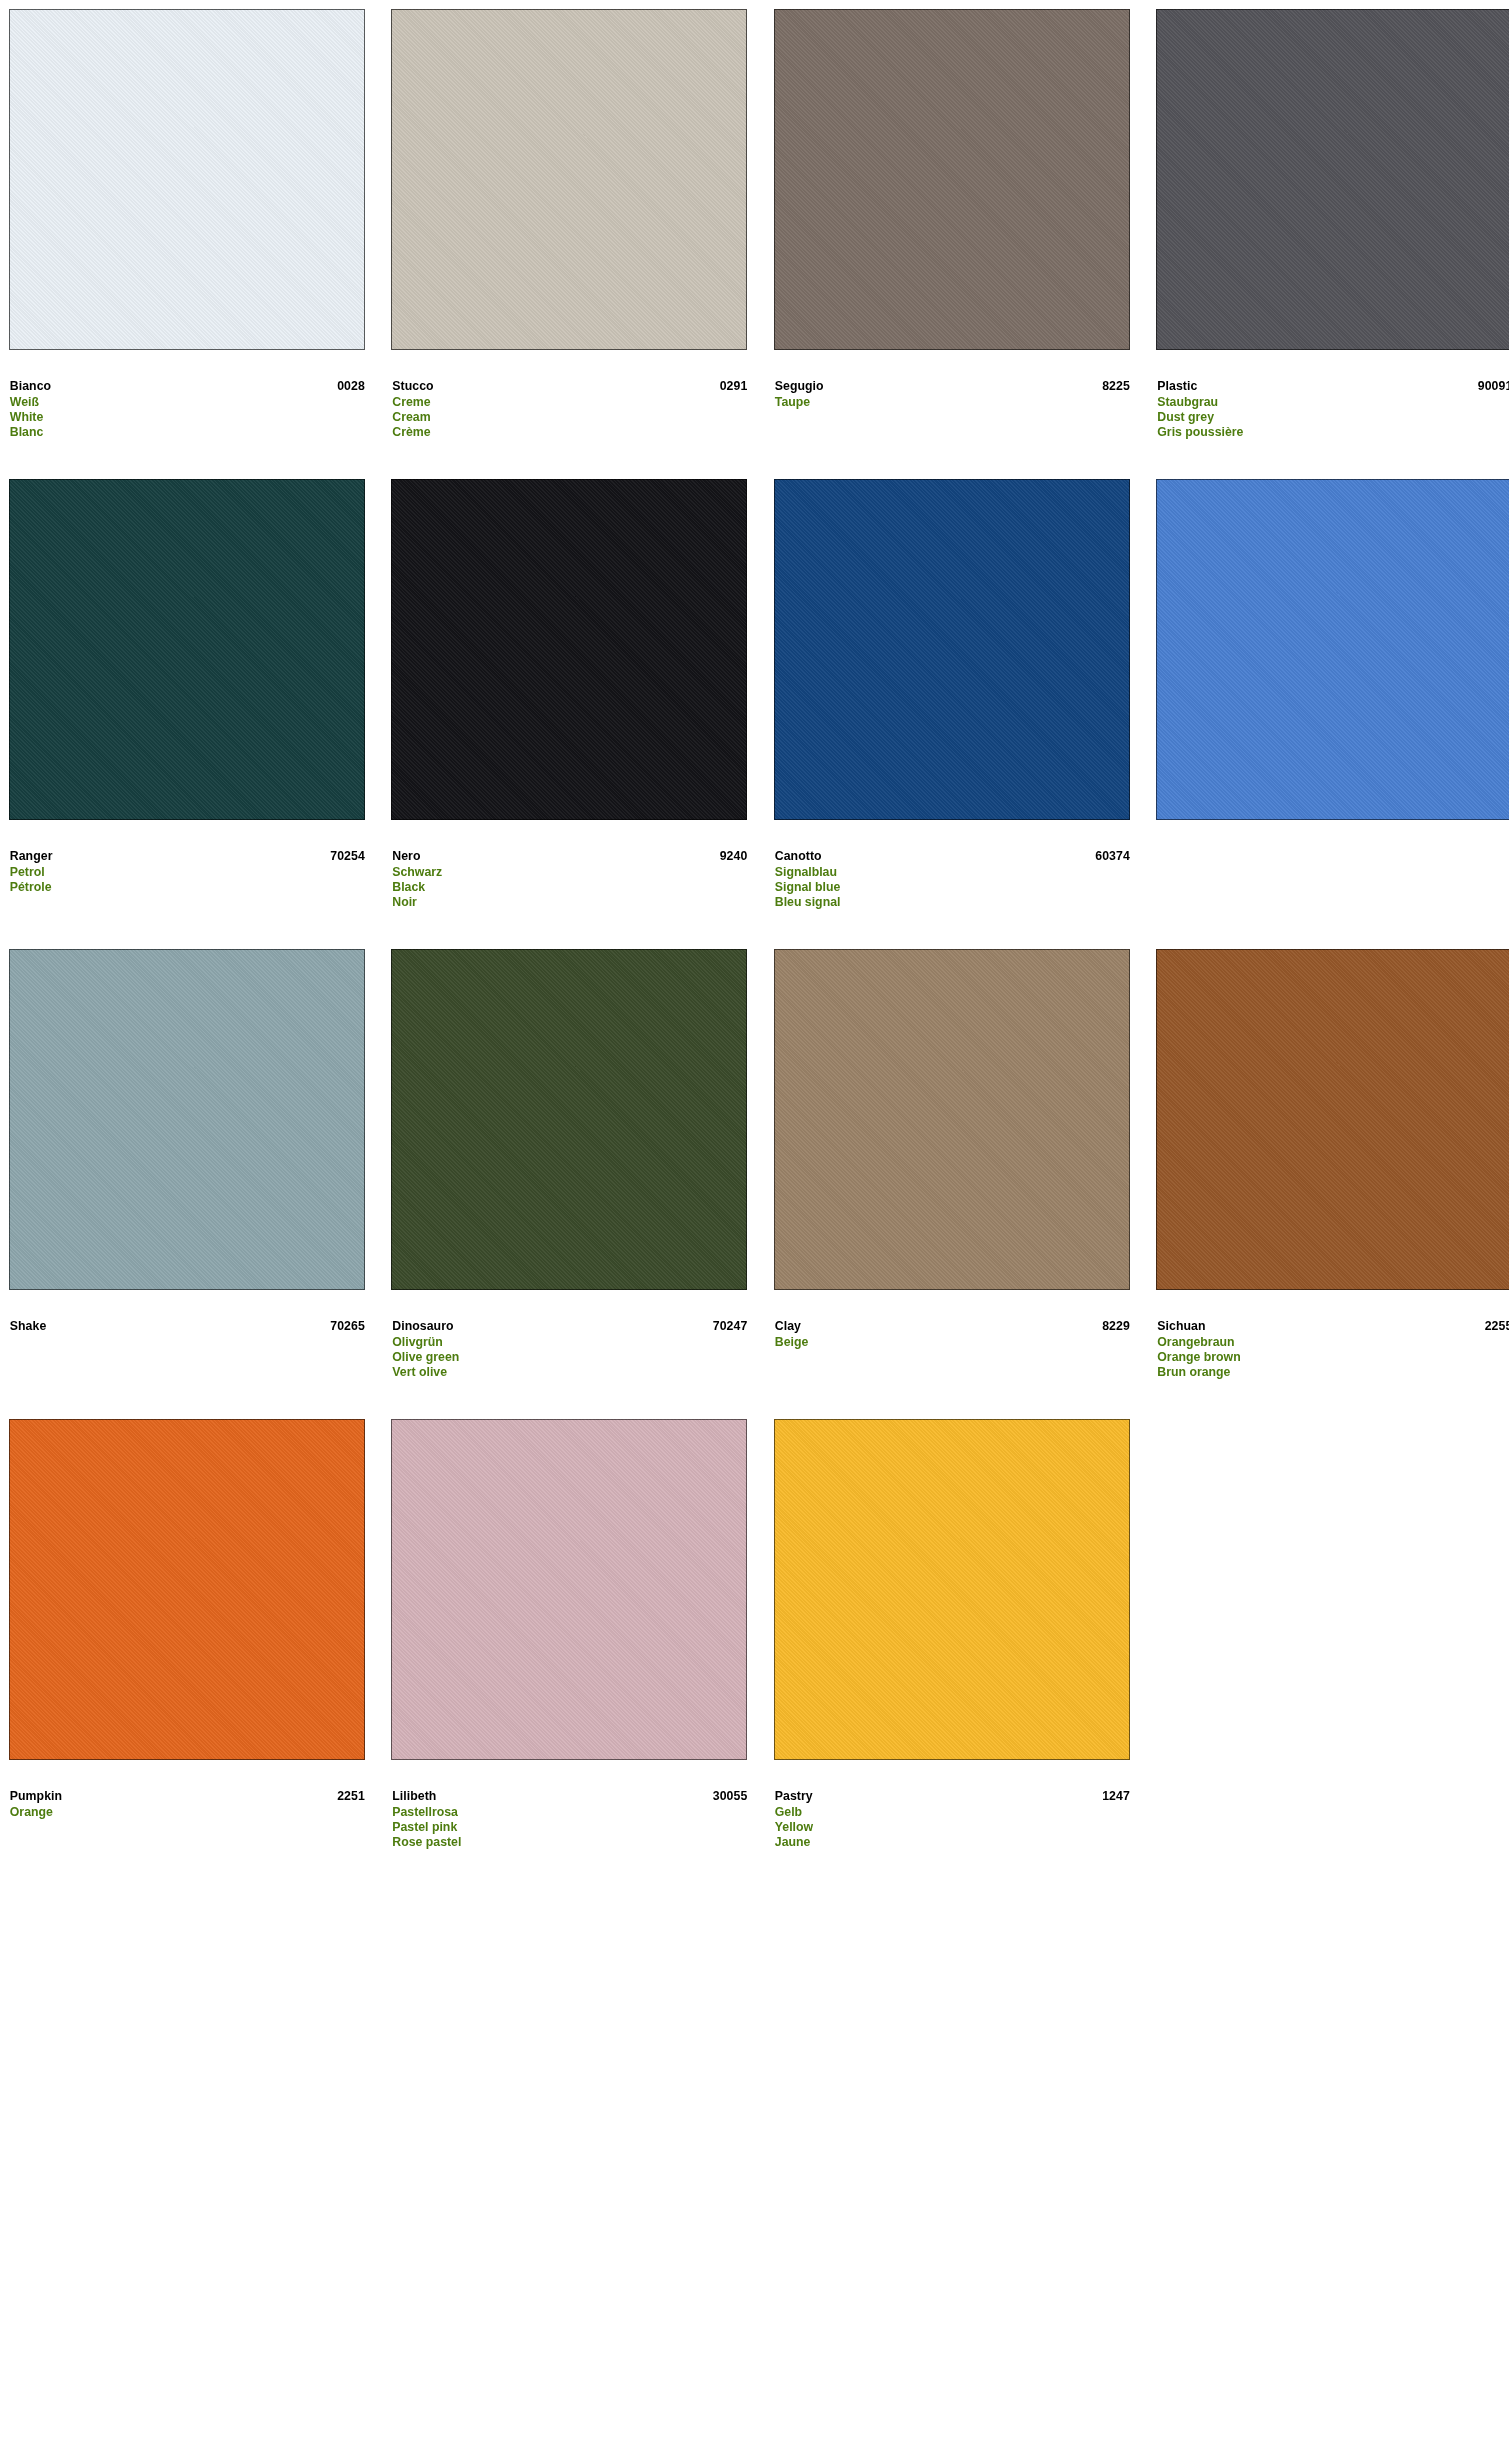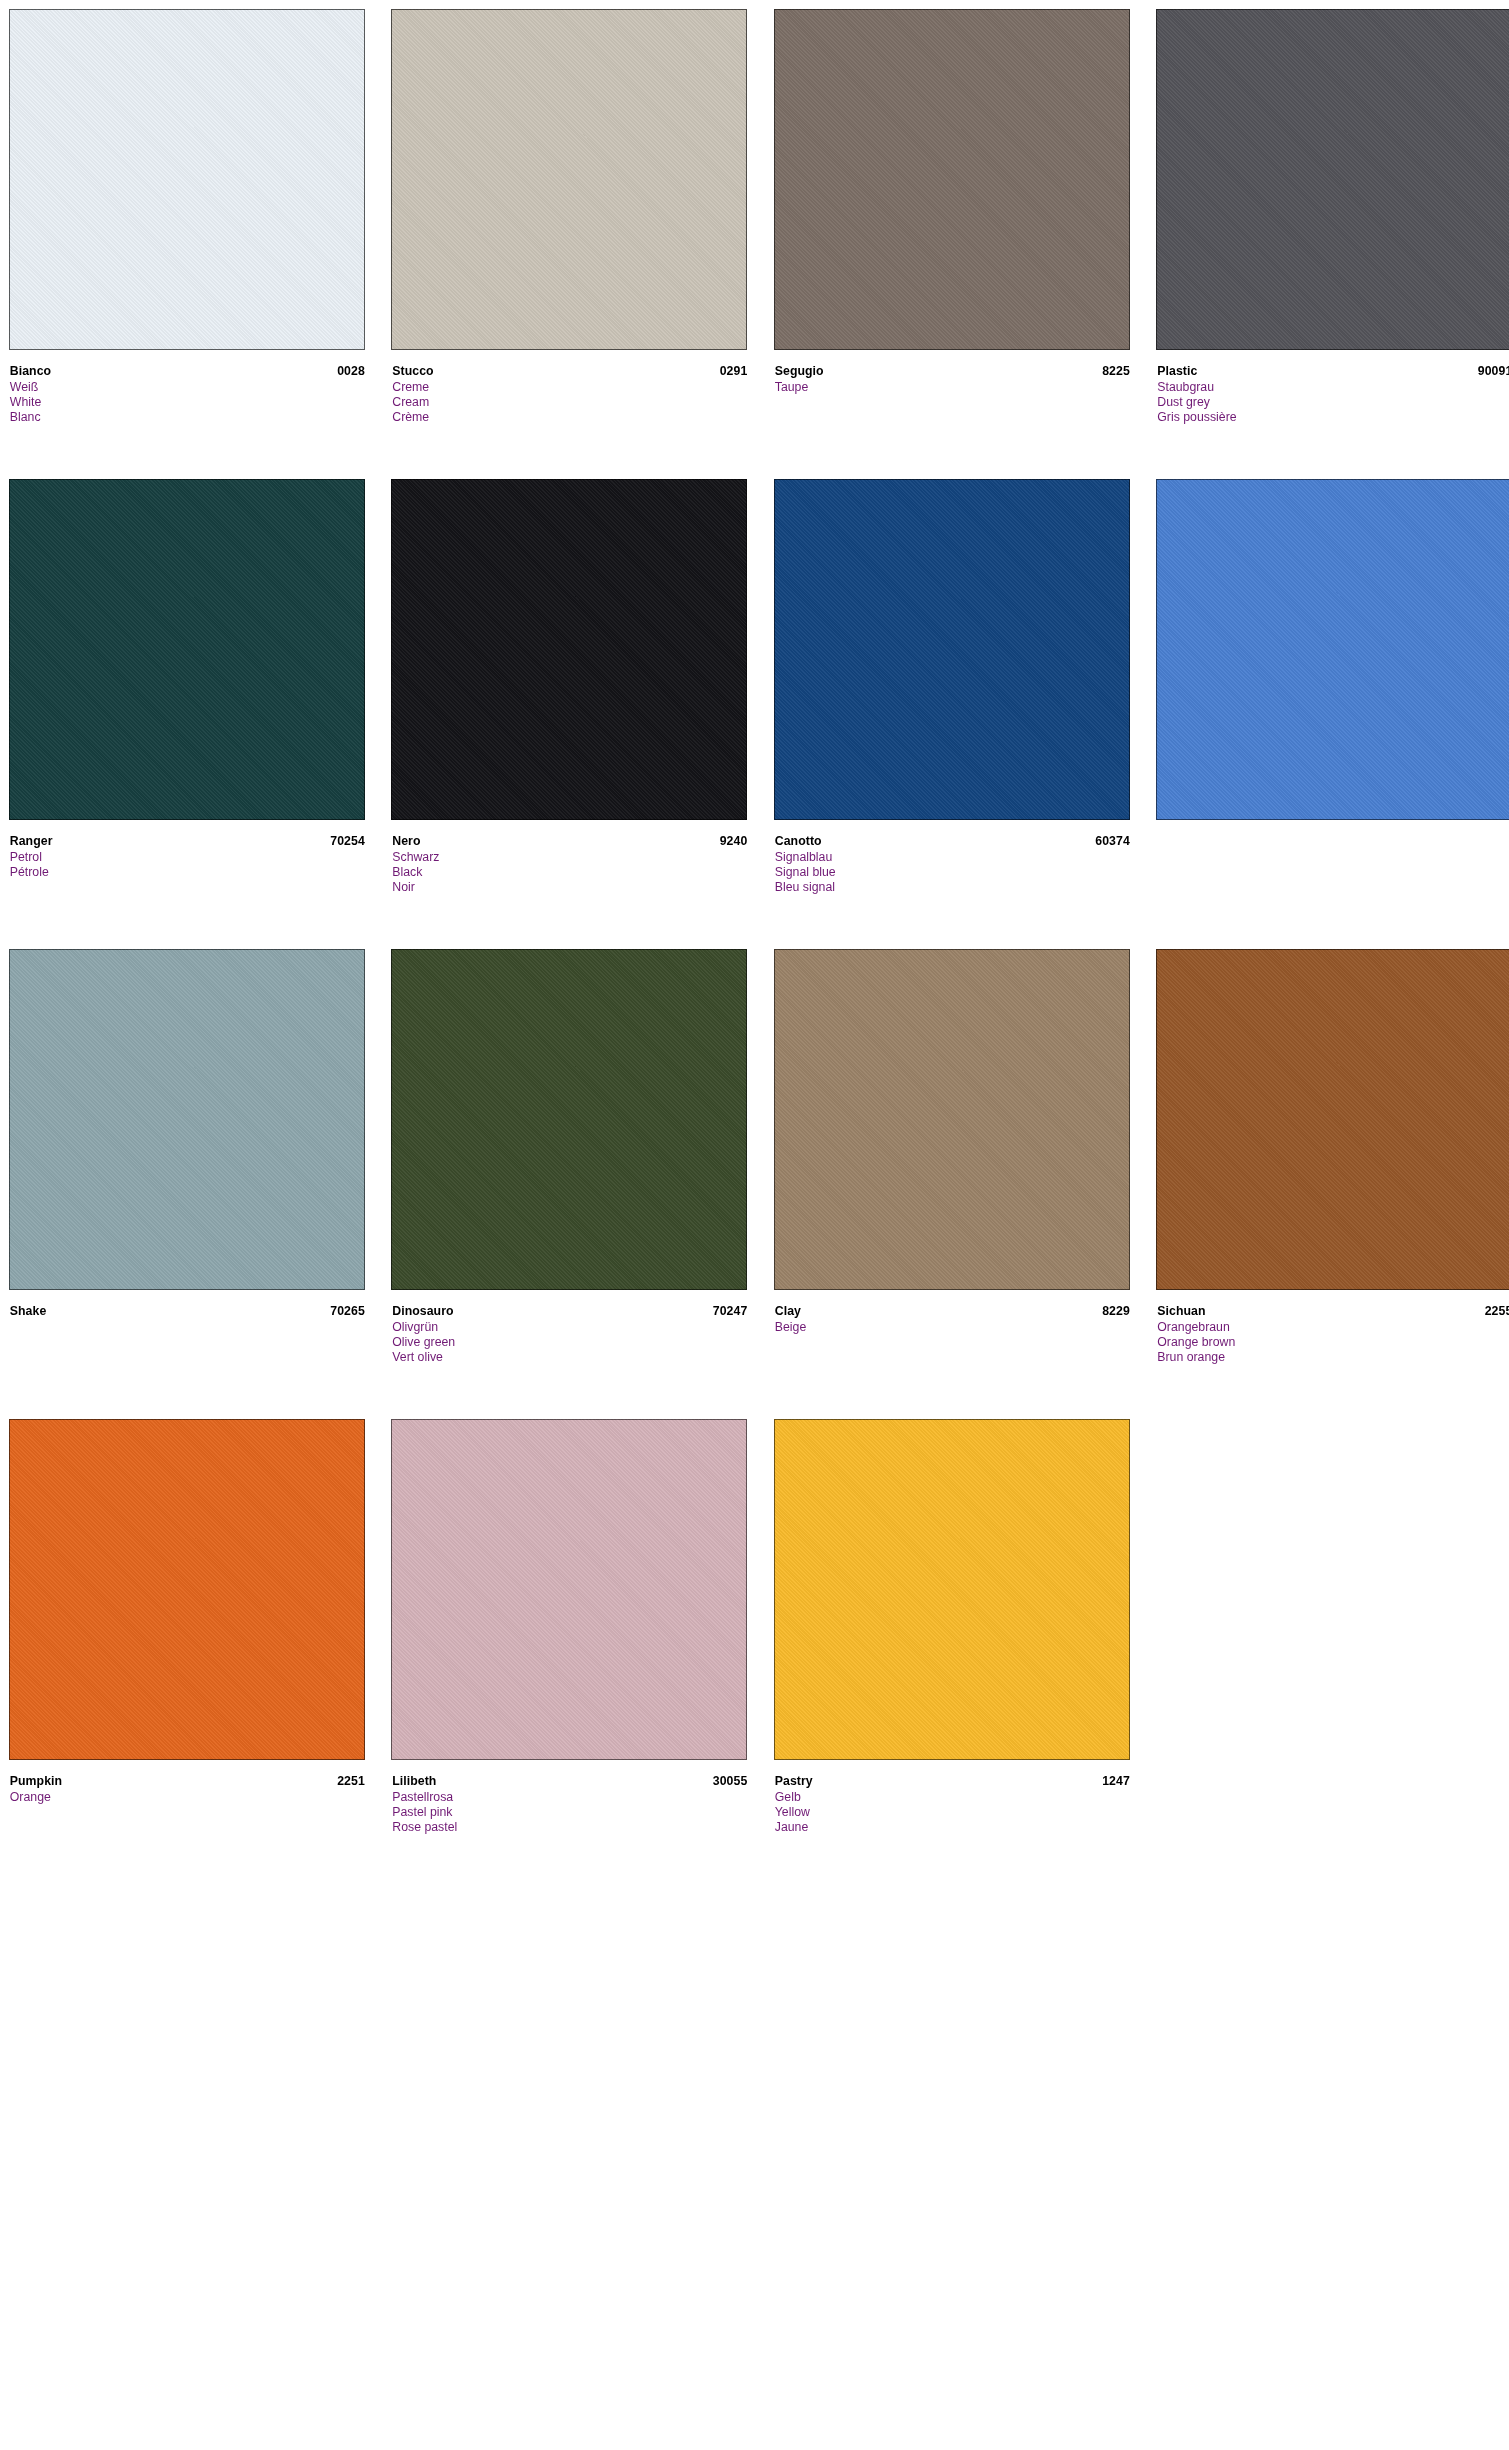--- a/index.html
+++ b/index.html
@@ -81,21 +81,21 @@
     position: absolute;
     inset: 0;
     border: 1px solid rgba(0,0,0,0.55);
     pointer-events: none;
   }
   .swatch.light-border::after {
     border-color: rgba(0,0,0,0.62);
   }
 
   .info {
-    padding-top: 13px;
+    padding-top: 28px;
     padding-left: 1px;
   }
   .head {
     display: flex;
     justify-content: space-between;
     align-items: baseline;
     font-weight: bold;
     font-size: 12.3px;
     line-height: 16px;
     color: #000000;
@@ -103,22 +103,22 @@
   }
   .head .name { white-space: nowrap; }
   .head .code { white-space: nowrap; }
 
   .trans {
     margin-top: 1.5px;
   }
   .trans div {
     font-size: 12.3px;
     line-height: 14.7px;
-    color: #701a75;
-    font-weight: normal;
+    color: #4d7c0f;
+    font-weight: bold;
     white-space: nowrap;
   }
 </style>
 </head>
 <body>
 
 <div id="sheet">
   <div class="grid" id="grid">
       <div class="cell">
         <div class="swatch light-border" style="background: rgb(234, 240, 246);"></div>

